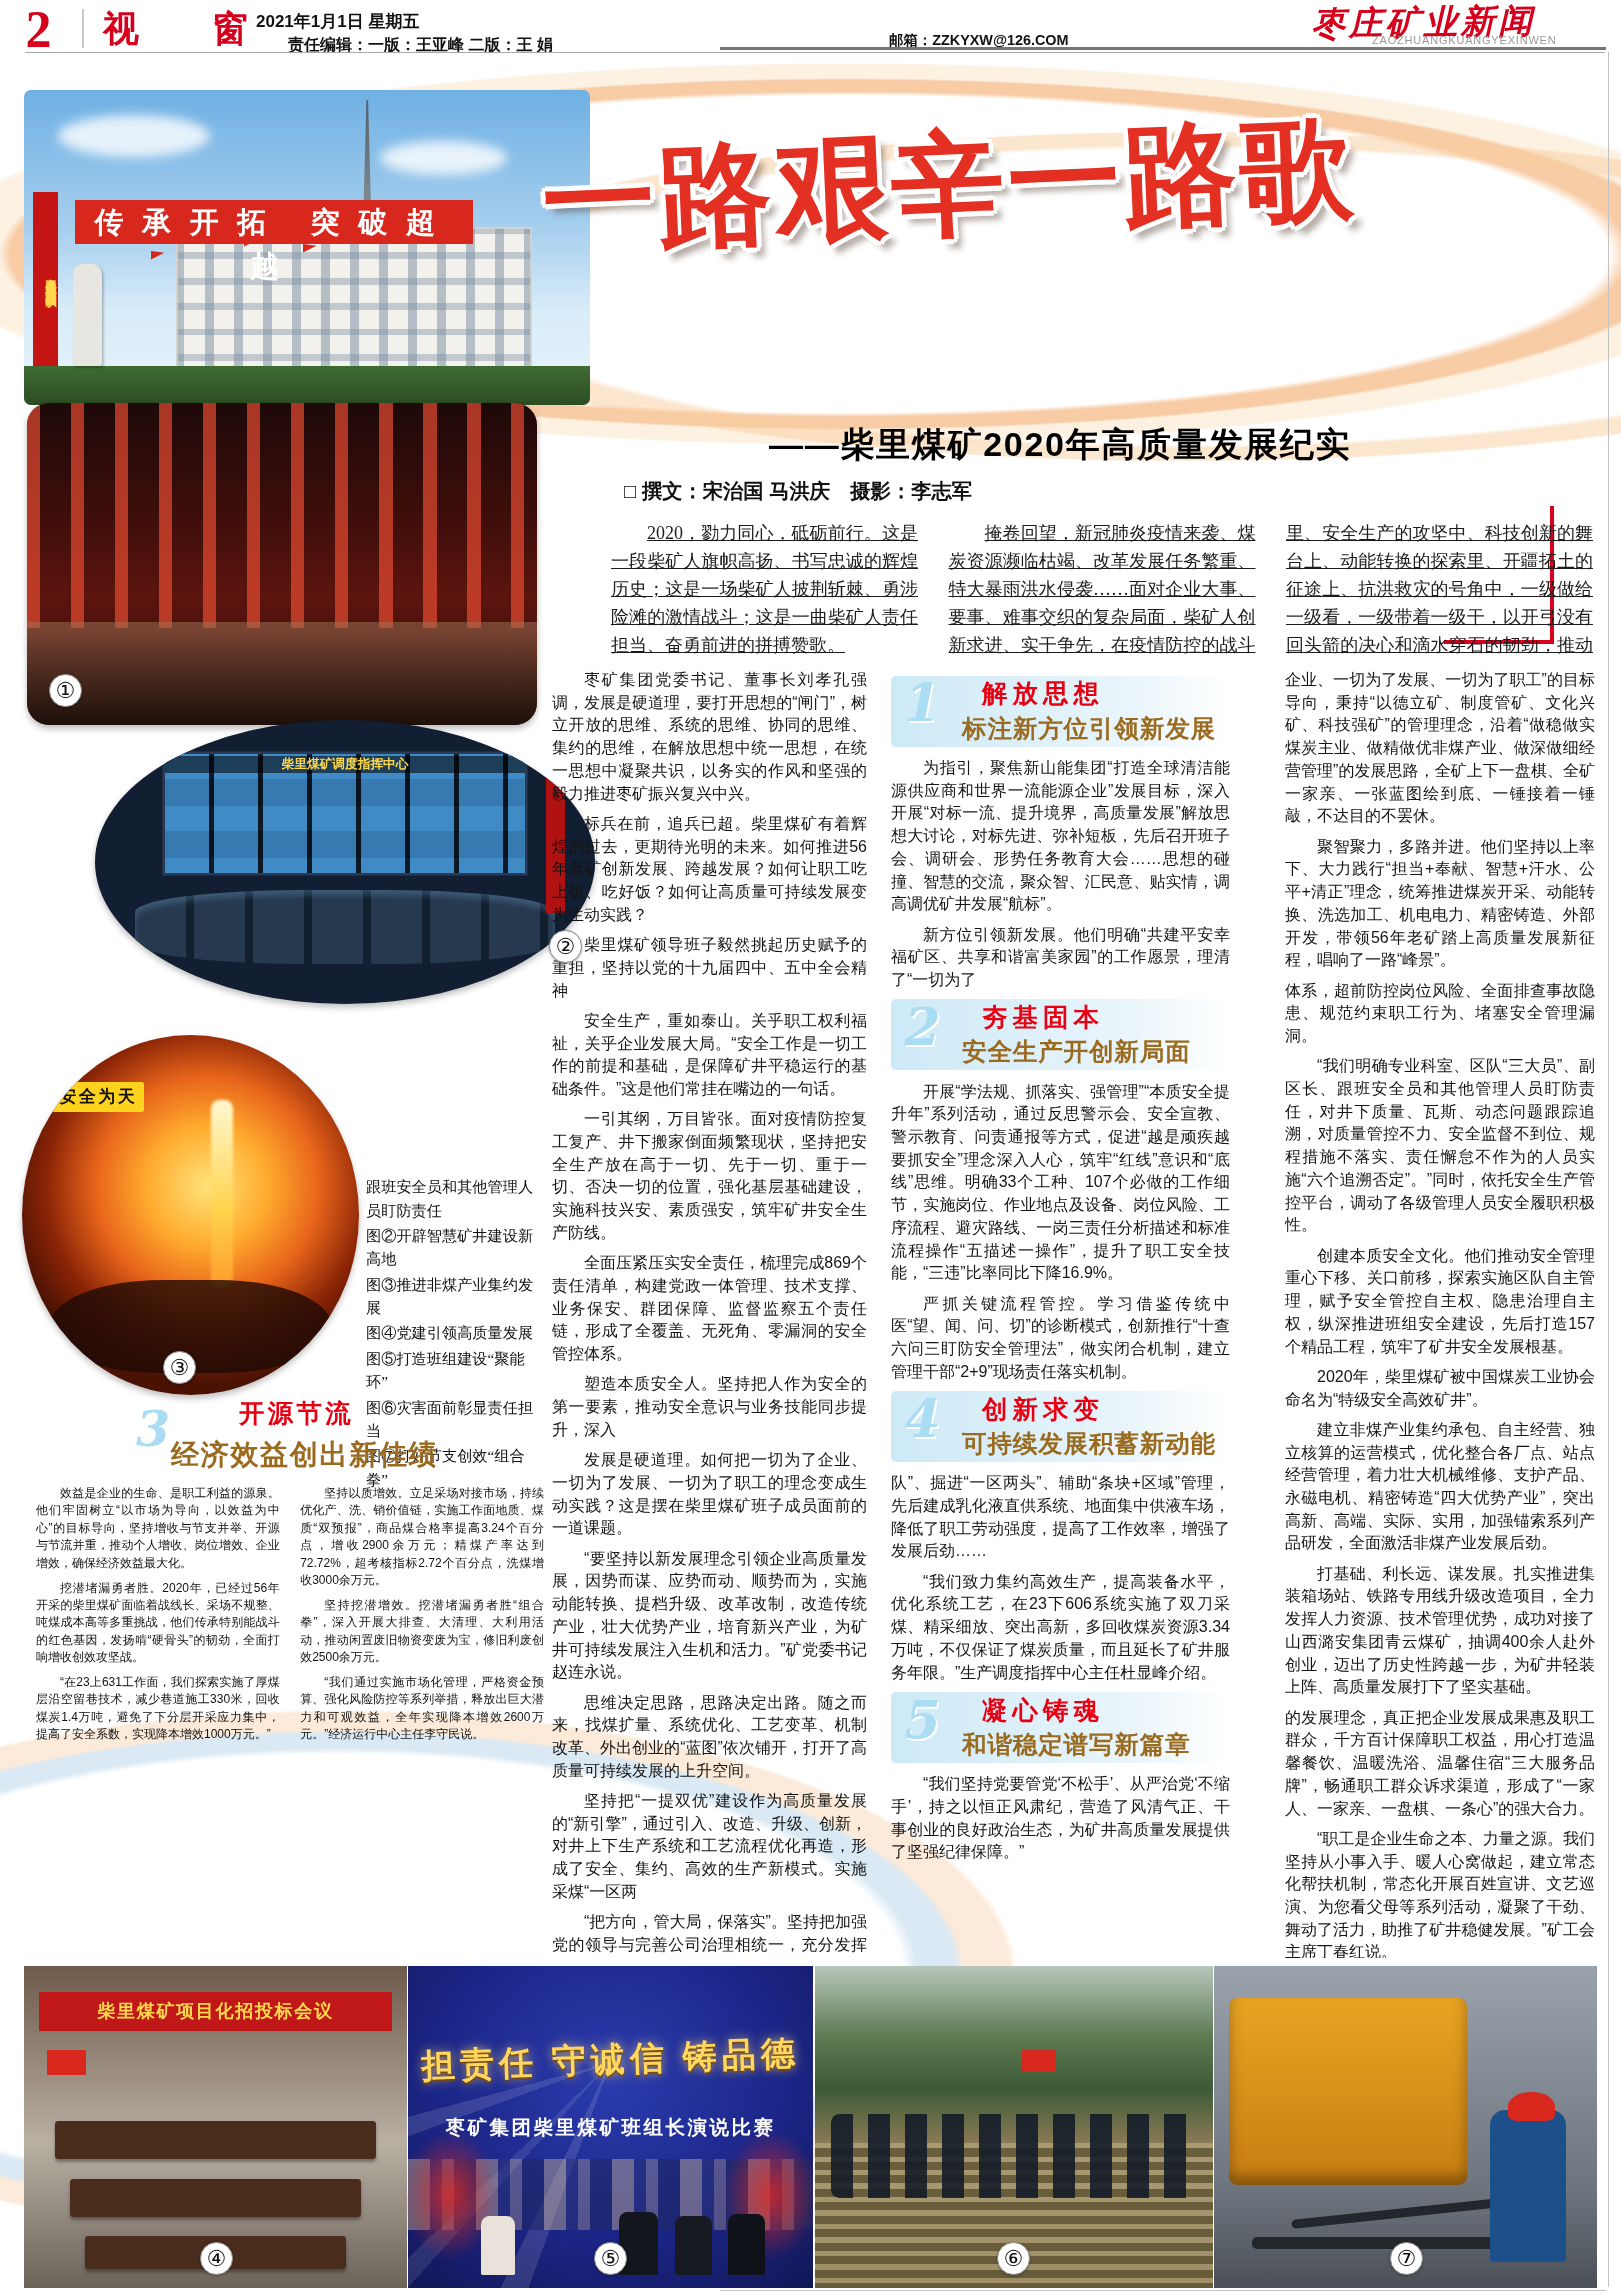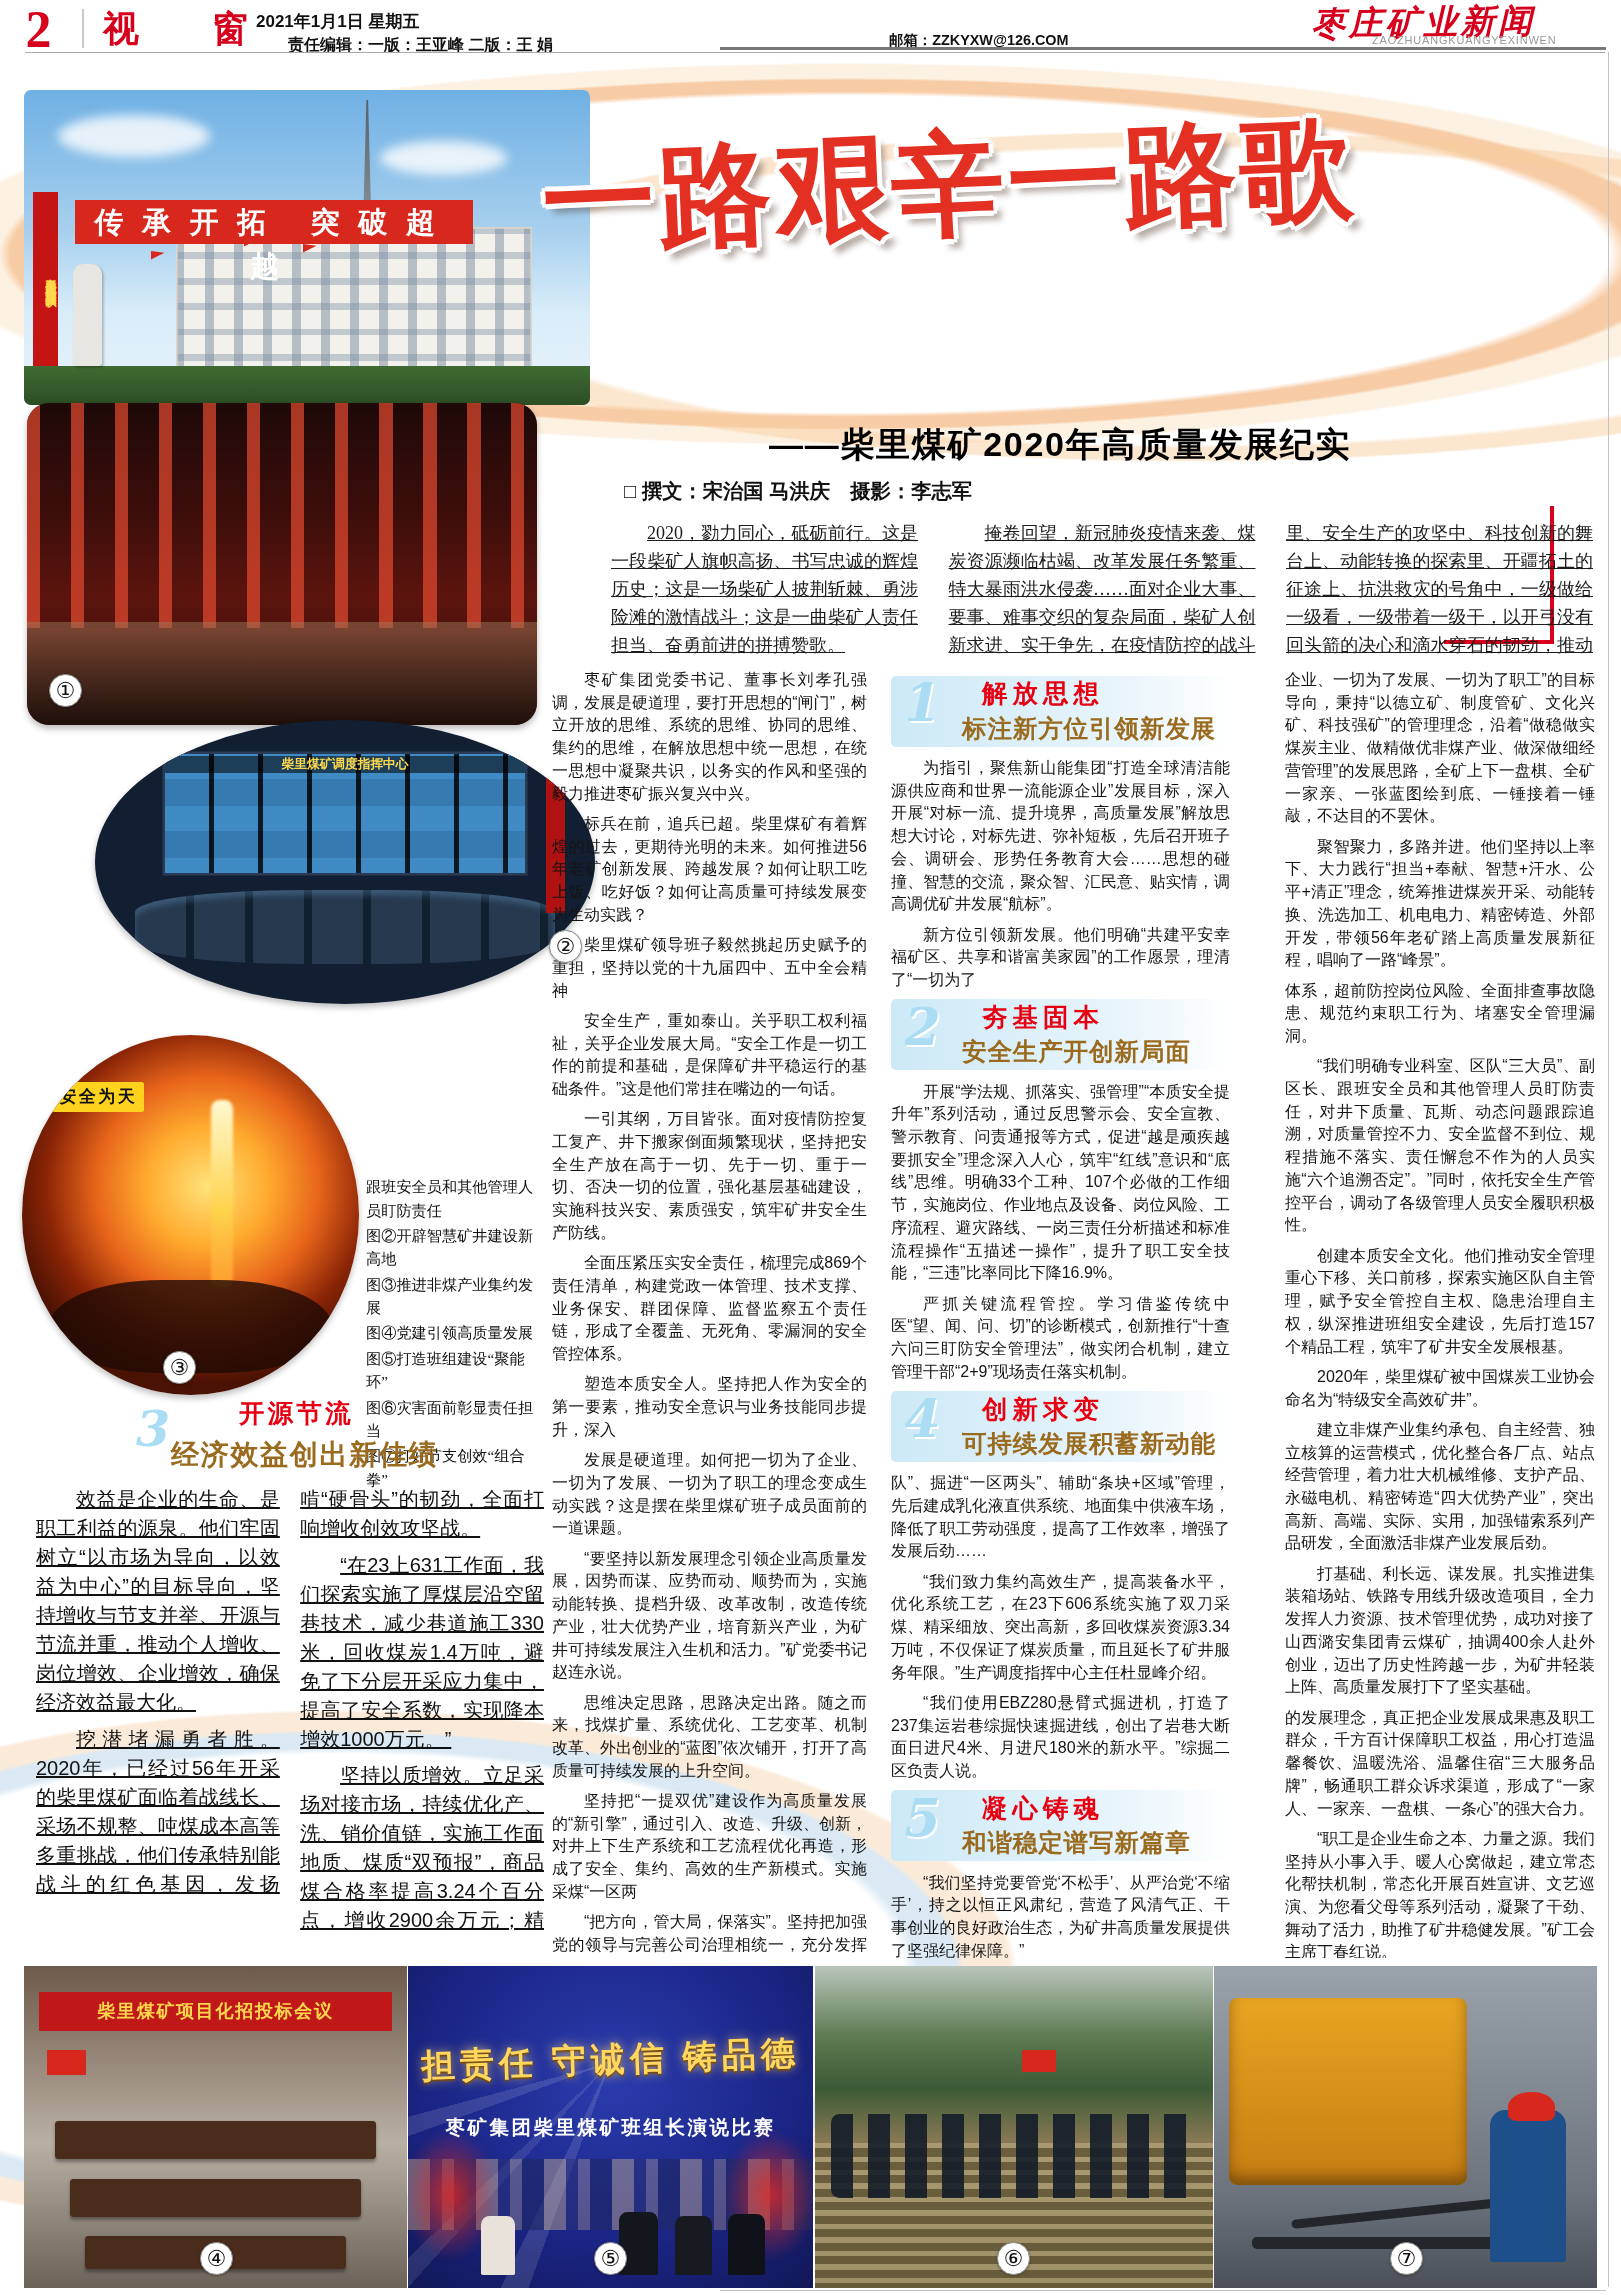--- a/index.html
+++ b/index.html
@@ -144,21 +144,21 @@
   .sec .l2{position:absolute;left:71px;top:36px;font:bold 24.6px "Liberation Serif",serif;color:#9a6b1f;letter-spacing:0.8px;white-space:nowrap;}
   
   .caps{left:366px;top:1175px;width:174px;height:193px;font:15.2px "Liberation Serif",serif;line-height:1.55;color:#111;}
   .caps div{margin-bottom:1.7px;}
   
   .kaiyuan{left:36px;top:1397px;width:508px;height:559px;overflow:hidden;}
   .ky-head{position:relative;height:88px;}
   .ky-head .num{position:absolute;left:100px;top:3.4px;font:bold italic 49px "DejaVu Serif",serif;color:#aadcf4;text-shadow:1.7px 1.7px 0 #fff;}
   .ky-head .l1{position:absolute;left:203px;top:0px;font:bold 25.4px "Liberation Sans",sans-serif;color:#e60012;letter-spacing:3.4px;}
   .ky-head .l2{position:absolute;left:135px;top:39px;font:bold 28px "Liberation Serif",serif;color:#9a6b1f;letter-spacing:1.7px;}
-  .ky-cols{column-count:2;column-gap:20.3px;height:464px;font-size:20px;line-height:1.45;text-align:justify;overflow:hidden;text-decoration:underline;}
+  .ky-cols{column-count:2;column-gap:20.3px;height:464px;font-size:12px;line-height:1.45;text-align:justify;overflow:hidden;}
   .ky-cols p{margin:0 0 7.6px;text-indent:2em;}
 </style>
 </head>
 <body>
 
 <div class="canvas">
 
   <div class="sw sw1"></div>
   <div class="sw sw2"></div>
   <div class="sw sw3"></div>
@@ -273,21 +273,20 @@
       </div>
       <p class="para ">开展“学法规、抓落实、强管理”“本质安全提升年”系列活动，通过反思警示会、安全宣教、警示教育、问责通报等方式，促进“越是顽疾越要抓安全”理念深入人心，筑牢“红线”意识和“底线”思维。明确33个工种、107个必做的工作细节，实施岗位、作业地点及设备、岗位风险、工序流程、避灾路线、一岗三责任分析描述和标准流程操作“五描述一操作”，提升了职工安全技能，“三违”比率同比下降16.9%。</p>
       <p class="para ">严抓关键流程管控。学习借鉴传统中医“望、闻、问、切”的诊断模式，创新推行“十查六问三盯防安全管理法”，做实闭合机制，建立管理干部“2+9”现场责任落实机制。</p>
       <div class="sec">
         <span class="num">4</span>
         <span class="l1">创新求变</span>
         <span class="l2">可持续发展积蓄新动能</span>
       </div>
       <p class="para noind">队”、掘进“一区两头”、辅助“条块+区域”管理，先后建成乳化液直供系统、地面集中供液车场，降低了职工劳动强度，提高了工作效率，增强了发展后劲……</p>
       <p class="para ">“我们致力集约高效生产，提高装备水平，优化系统工艺，在23下606系统实施了双刀采煤、精采细放、突出高新，多回收煤炭资源3.34万吨，不仅保证了煤炭质量，而且延长了矿井服务年限。”生产调度指挥中心主任杜显峰介绍。</p>
-      <p class="para ">“我们使用EBZ280悬臂式掘进机，打造了237集运岩巷综掘快速掘进线，创出了岩巷大断面日进尺4米、月进尺180米的新水平。”综掘二区负责人说。</p>
       <div class="sec">
         <span class="num">5</span>
         <span class="l1">凝心铸魂</span>
         <span class="l2">和谐稳定谱写新篇章</span>
       </div>
       <p class="para ">“我们坚持党要管党‘不松手’、从严治党‘不缩手’，持之以恒正风肃纪，营造了风清气正、干事创业的良好政治生态，为矿井高质量发展提供了坚强纪律保障。”</p>
     </div>
   <div class="col colR">
       <p class="para noind">企业、一切为了发展、一切为了职工”的目标导向，秉持“以德立矿、制度管矿、文化兴矿、科技强矿”的管理理念，沿着“做稳做实煤炭主业、做精做优非煤产业、做深做细经营管理”的发展思路，全矿上下一盘棋、全矿一家亲、一张蓝图绘到底、一锤接着一锤敲，不达目的不罢休。</p>
       <p class="para ">聚智聚力，多路并进。他们坚持以上率下、大力践行“担当+奉献、智慧+汗水、公平+清正”理念，统筹推进煤炭开采、动能转换、洗选加工、机电电力、精密铸造、外部开发，带领56年老矿踏上高质量发展新征程，唱响了一路“峰景”。</p>

